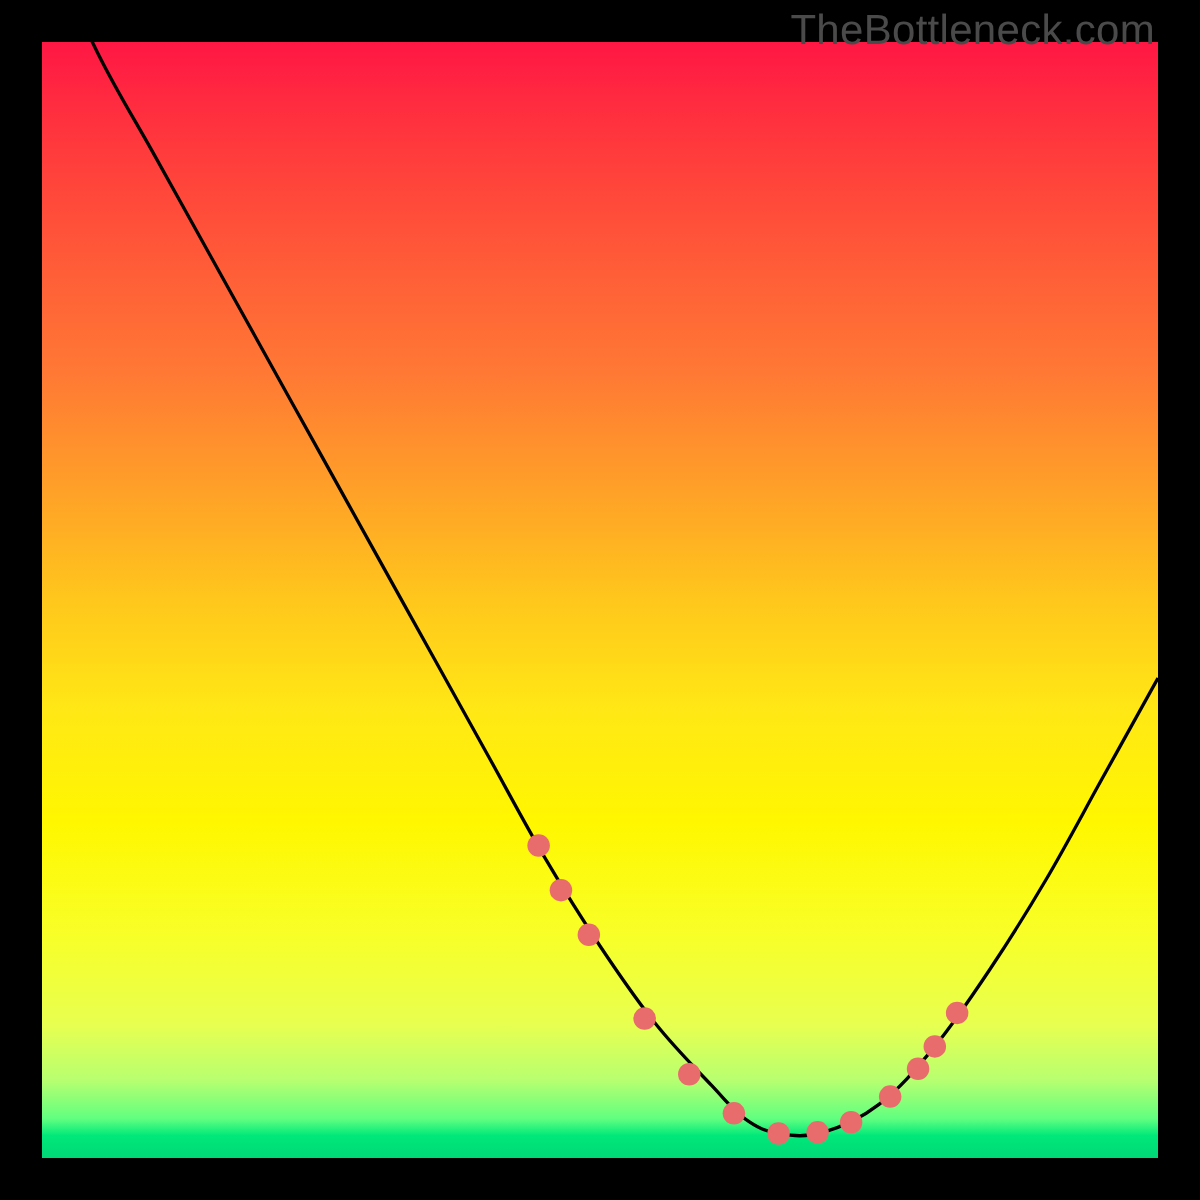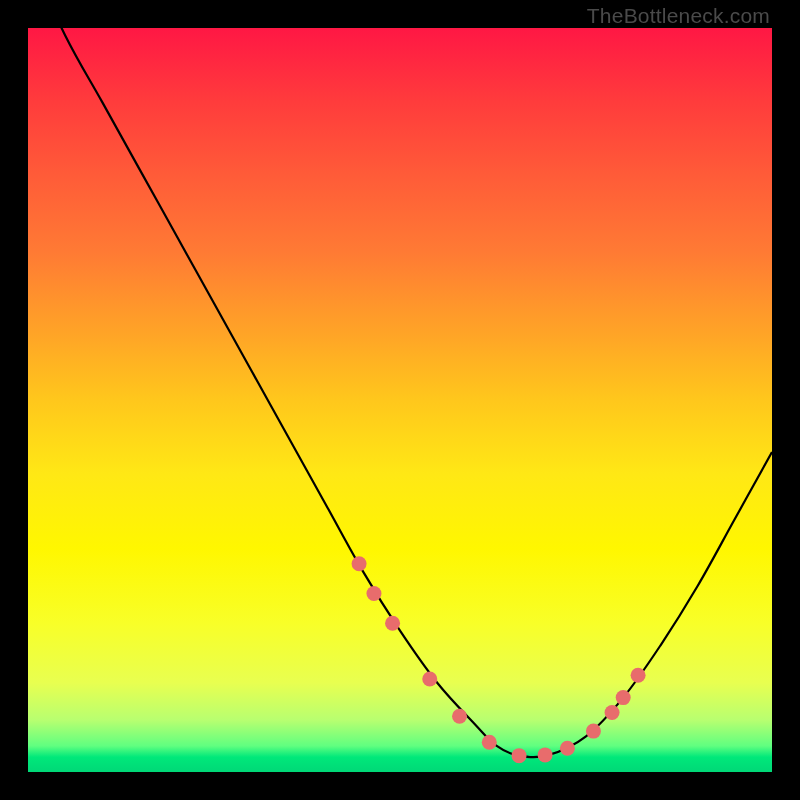--- a/index.html
+++ b/index.html
@@ -24,21 +24,21 @@
       #b8ff70 93%,
       #60ff80 96.5%,
       #00e87a 98%,
       #00d877 100%);
   }
   .watermark {
     position: absolute;
     top: 4px;
     right: 30px;
     color: #4a4a4a;
-    font-size: 21px;
+    font-size: 28px;
     font-weight: 500;
     letter-spacing: 0.2px;
   }
   svg.curve { position: absolute; top: 28px; left: 28px; width: 744px; height: 744px; }
 </style>
 </head>
 <body>
 
 <div class="plot-area"></div>
 

